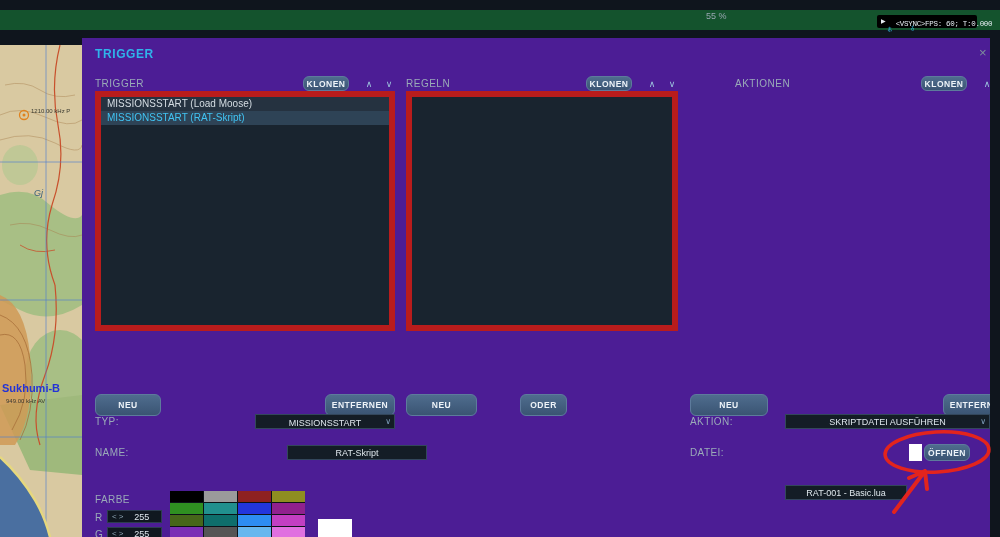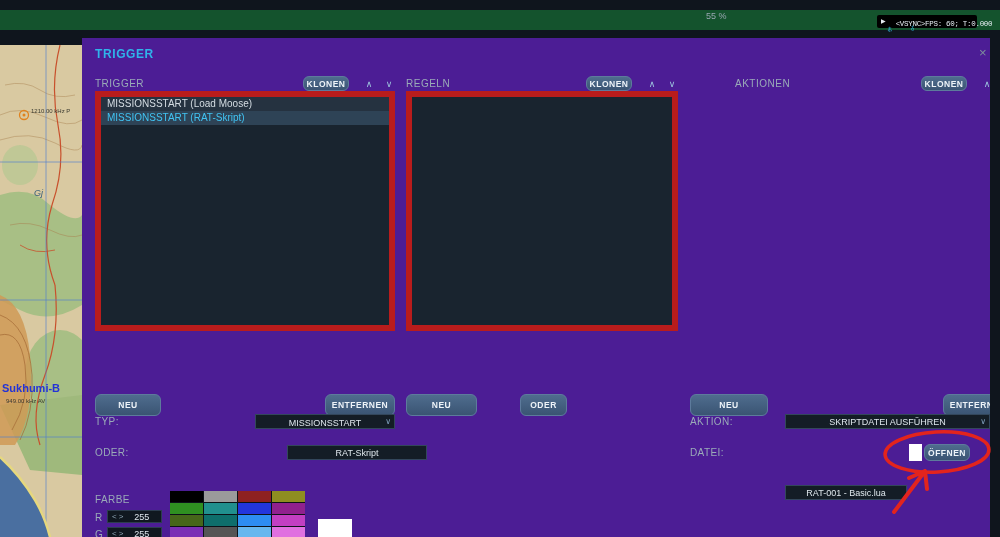--- a/index.html
+++ b/index.html
@@ -193,21 +193,21 @@
     <span>MISSIONSSTART</span>
     <span class="dd-chev">∨</span>
   </div>
 
   <span class="field-label aktion-label">AKTION:</span>
   <div class="dd aktion-dd">
     <span>SKRIPTDATEI AUSFÜHREN</span>
     <span class="dd-chev">∨</span>
   </div>
 
-  <span class="field-label name-label">ODER:</span>
+  <span class="field-label name-label">NAME:</span>
   <div class="tf name-input">RAT-Skript</div>
 
   <span class="field-label datei-label">DATEI:</span>
   <div class="tf datei-input">RAT-001 - Basic.lua</div>
   <div class="abs white-box"></div>
   <div class="btn open-btn">ÖFFNEN</div>
 
   <span class="field-label farbe-label">FARBE</span>
   <div class="palette">
       <div class="swatch" style="background: rgb(0, 0, 0);"></div>

